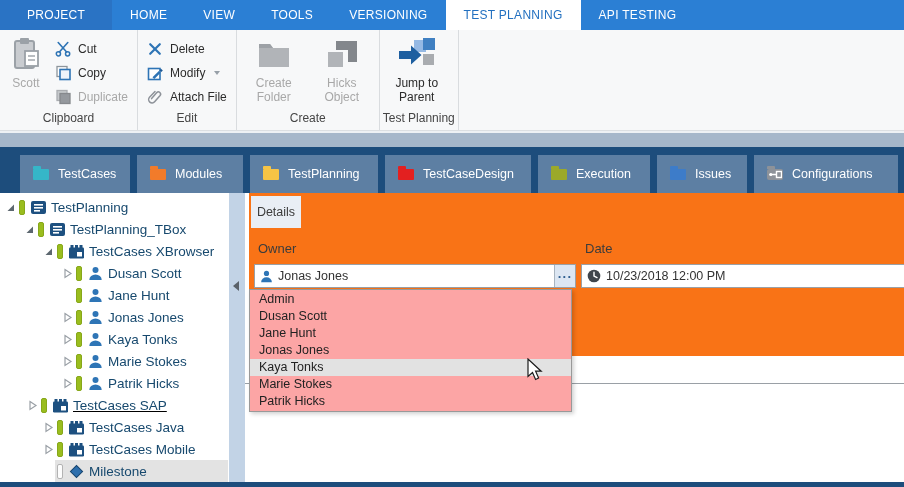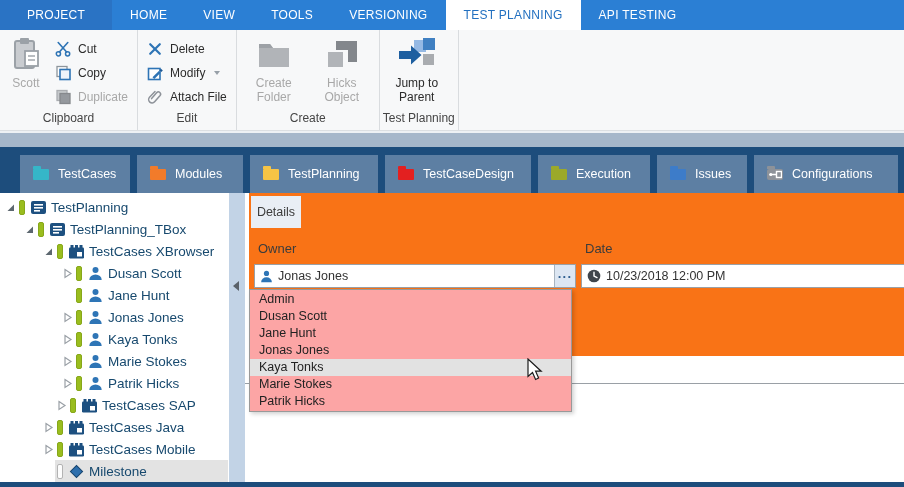--- a/index.html
+++ b/index.html
@@ -402,21 +402,21 @@
             <span class="tbar green"></span>
             <span class="ticon">
               <svg width="15" height="15" viewBox="0 0 15 15">
                 <circle cx="7.5" cy="4" r="3" fill="#2e75b6"></circle>
                 <path d="M1.3 14 a6.2 5.6 0 0 1 12.4 0 z" fill="#2e75b6"></path>
               </svg>
             </span>
             <span class="tlabel">Patrik Hicks</span>
           </div>
         </div>
-        <div class="trow" style="padding-left: 55px;">
+        <div class="trow" style="padding-left: 26px; text-decoration: underline;">
           <span class="expander">
             <svg width="11" height="11" viewBox="0 0 11 11">
               <polygon points="3,1.5 9,5.5 3,9.5" fill="#fff" stroke="#9aa0a6" stroke-width="1.2"></polygon>
             </svg>
           </span>
           <div class="trow-inner">
             <span class="tbar green"></span>
             <span class="ticon">
               <svg width="17" height="15" viewBox="0 0 17 15">
                 <rect x="1" y="3.5" width="15" height="11" rx="1.2" fill="#1d5080"></rect>

